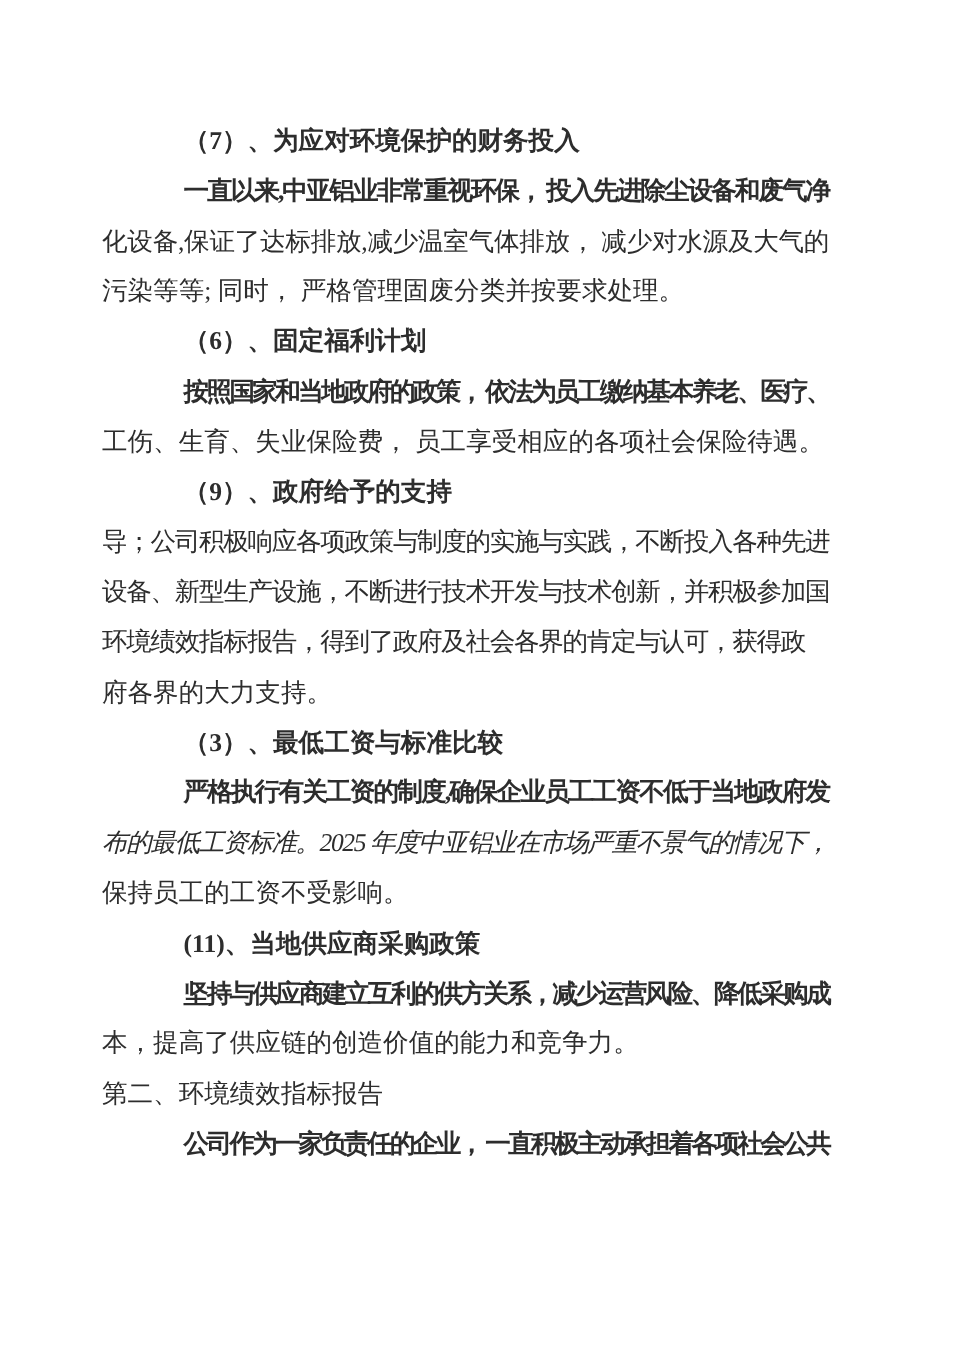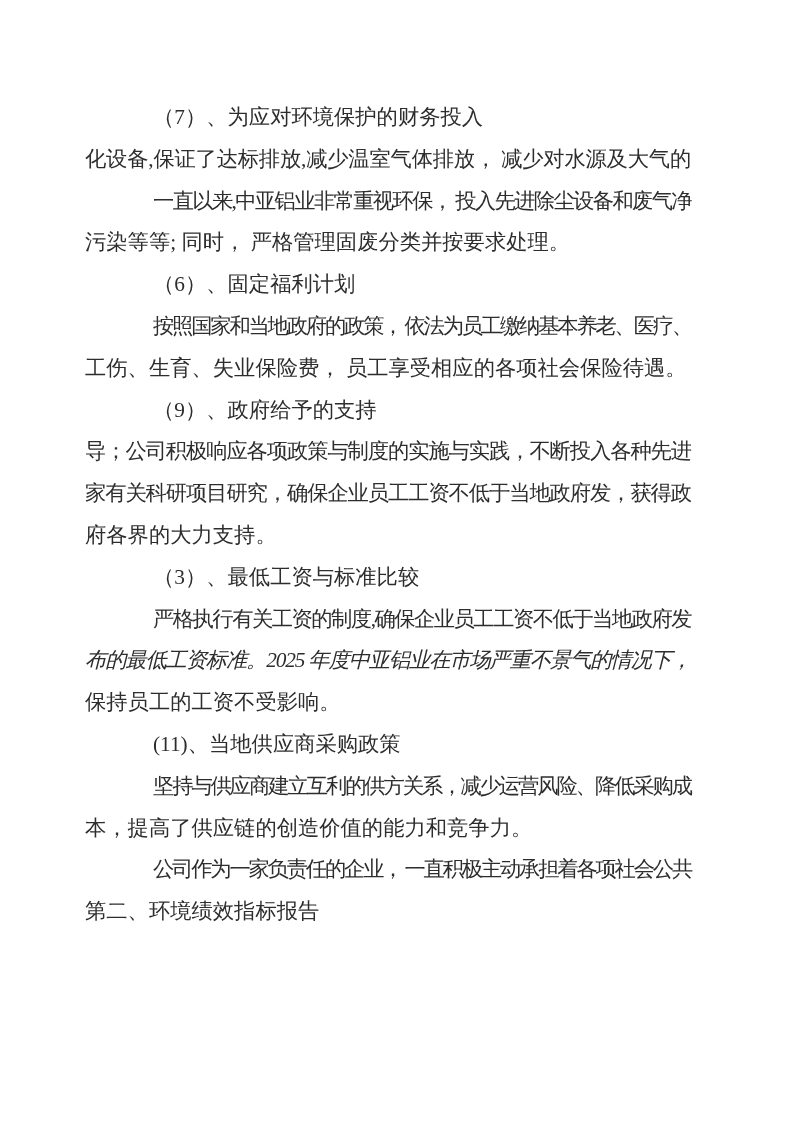--- a/index.html
+++ b/index.html
@@ -23,41 +23,43 @@
     color: #2d2d2d;
   }
   .line {
     line-height: 41.8px;
     font-size: 21.3px;
     white-space: pre;
     font-weight: 400;
   }
   .line.indent {
     padding-left: 68px;
+    font-weight: bold;
   }
 </style>
 </head>
 <body>
 
 <div class="page" style="background: rgb(255, 255, 255);">
   <div class="doc-body" style="color: rgb(45, 45, 45);">
       <div class="line indent"><span>（7）、为应对环境保护的财务投入</span></div>
+      <div class="line indent fill"><span style="letter-spacing: -1.64386px;">一直以来,中亚铝业非常重视环保， 投入先进除尘设备和废气净</span></div>
       <div class="line fill"><span style="letter-spacing: -0.203125px;">化设备,保证了达标排放,减少温室气体排放， 减少对水源及大气的</span></div>
-      <div class="line indent fill"><span style="letter-spacing: -1.64386px;">一直以来,中亚铝业非常重视环保， 投入先进除尘设备和废气净</span></div>
       <div class="line"><span>污染等等; 同时， 严格管理固废分类并按要求处理。</span></div>
       <div class="line indent"><span>（6）、固定福利计划</span></div>
       <div class="line indent fill"><span style="letter-spacing: -2.1945px;">按照国家和当地政府的政策， 依法为员工缴纳基本养老、医疗、</span></div>
       <div class="line"><span>工伤、生育、失业保险费， 员工享受相应的各项社会保险待遇。</span></div>
       <div class="line indent"><span>（9）、政府给予的支持</span></div>
       <div class="line fill"><span style="letter-spacing: -1.09688px;">导；公司积极响应各项政策与制度的实施与实践，不断投入各种先进</span></div>
-      <div class="line fill"><span style="letter-spacing: -1.09688px;">家有关科研项目研究，确保企业员工工资不低于当地政府发，获得政</span></div>
+      <div class="line fill"><span style="letter-spacing: -1.09688px;">设备、新型生产设施，不断进行技术开发与技术创新，并积极参加国</span></div>
+      <div class="line fill"><span style="letter-spacing: -1.09688px;">环境绩效指标报告，得到了政府及社会各界的肯定与认可，获得政</span></div>
       <div class="line"><span>府各界的大力支持。</span></div>
       <div class="line indent"><span>（3）、最低工资与标准比较</span></div>
       <div class="line indent fill"><span style="letter-spacing: -1.51228px;">严格执行有关工资的制度,确保企业员工工资不低于当地政府发</span></div>
       <div class="line fill"><span style="letter-spacing: -1.15862px; font-style: italic;">布的最低工资标准。2025 年度中亚铝业在市场严重不景气的情况下，</span></div>
       <div class="line"><span>保持员工的工资不受影响。</span></div>
       <div class="line indent"><span>(11)、当地供应商采购政策</span></div>
       <div class="line indent fill"><span style="letter-spacing: -2.08259px;">坚持与供应商建立互利的供方关系，减少运营风险、降低采购成</span></div>
       <div class="line"><span>本，提高了供应链的创造价值的能力和竞争力。</span></div>
+      <div class="line"><span>第二、环境绩效指标报告</span></div>
       <div class="line indent fill"><span style="letter-spacing: -2.1945px;">公司作为一家负责任的企业， 一直积极主动承担着各项社会公共</span></div>
-      <div class="line"><span>第二、环境绩效指标报告</span></div>
     </div>
 </div>
 
 </body></html>

